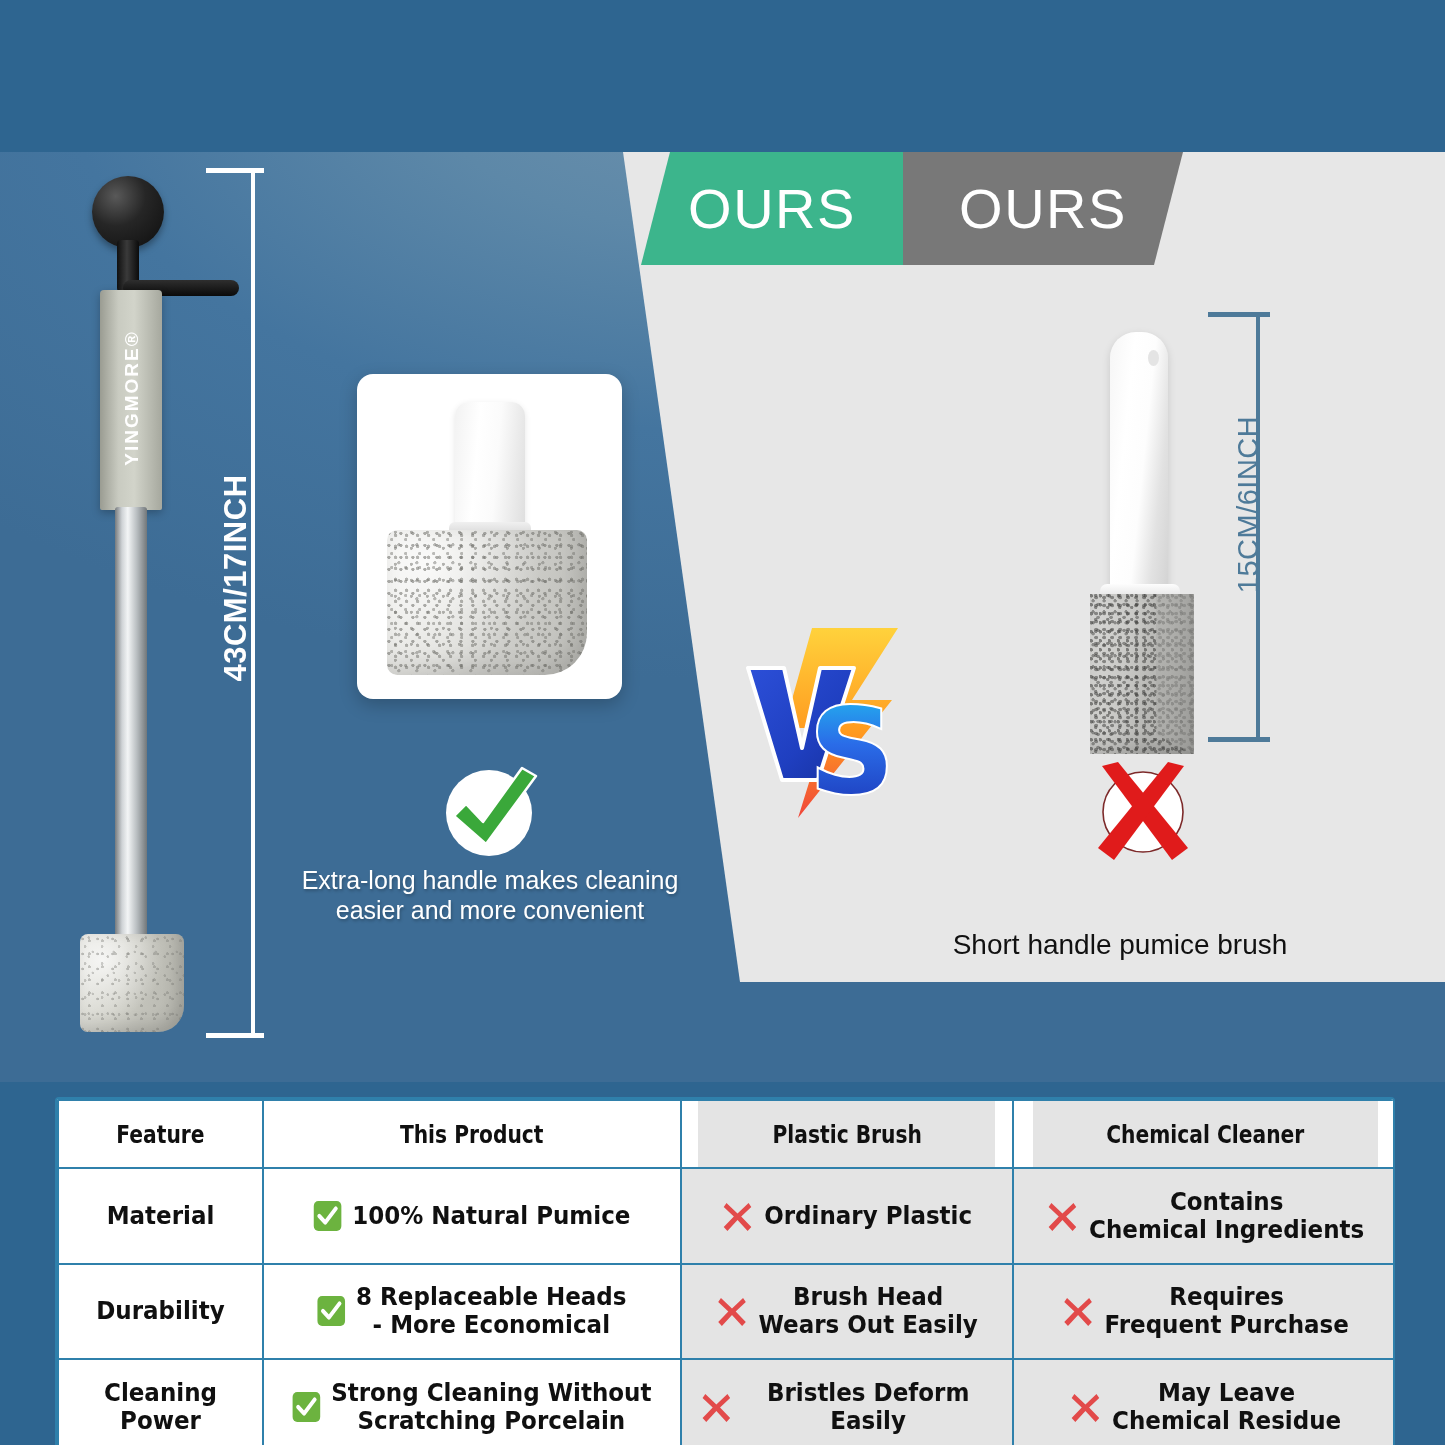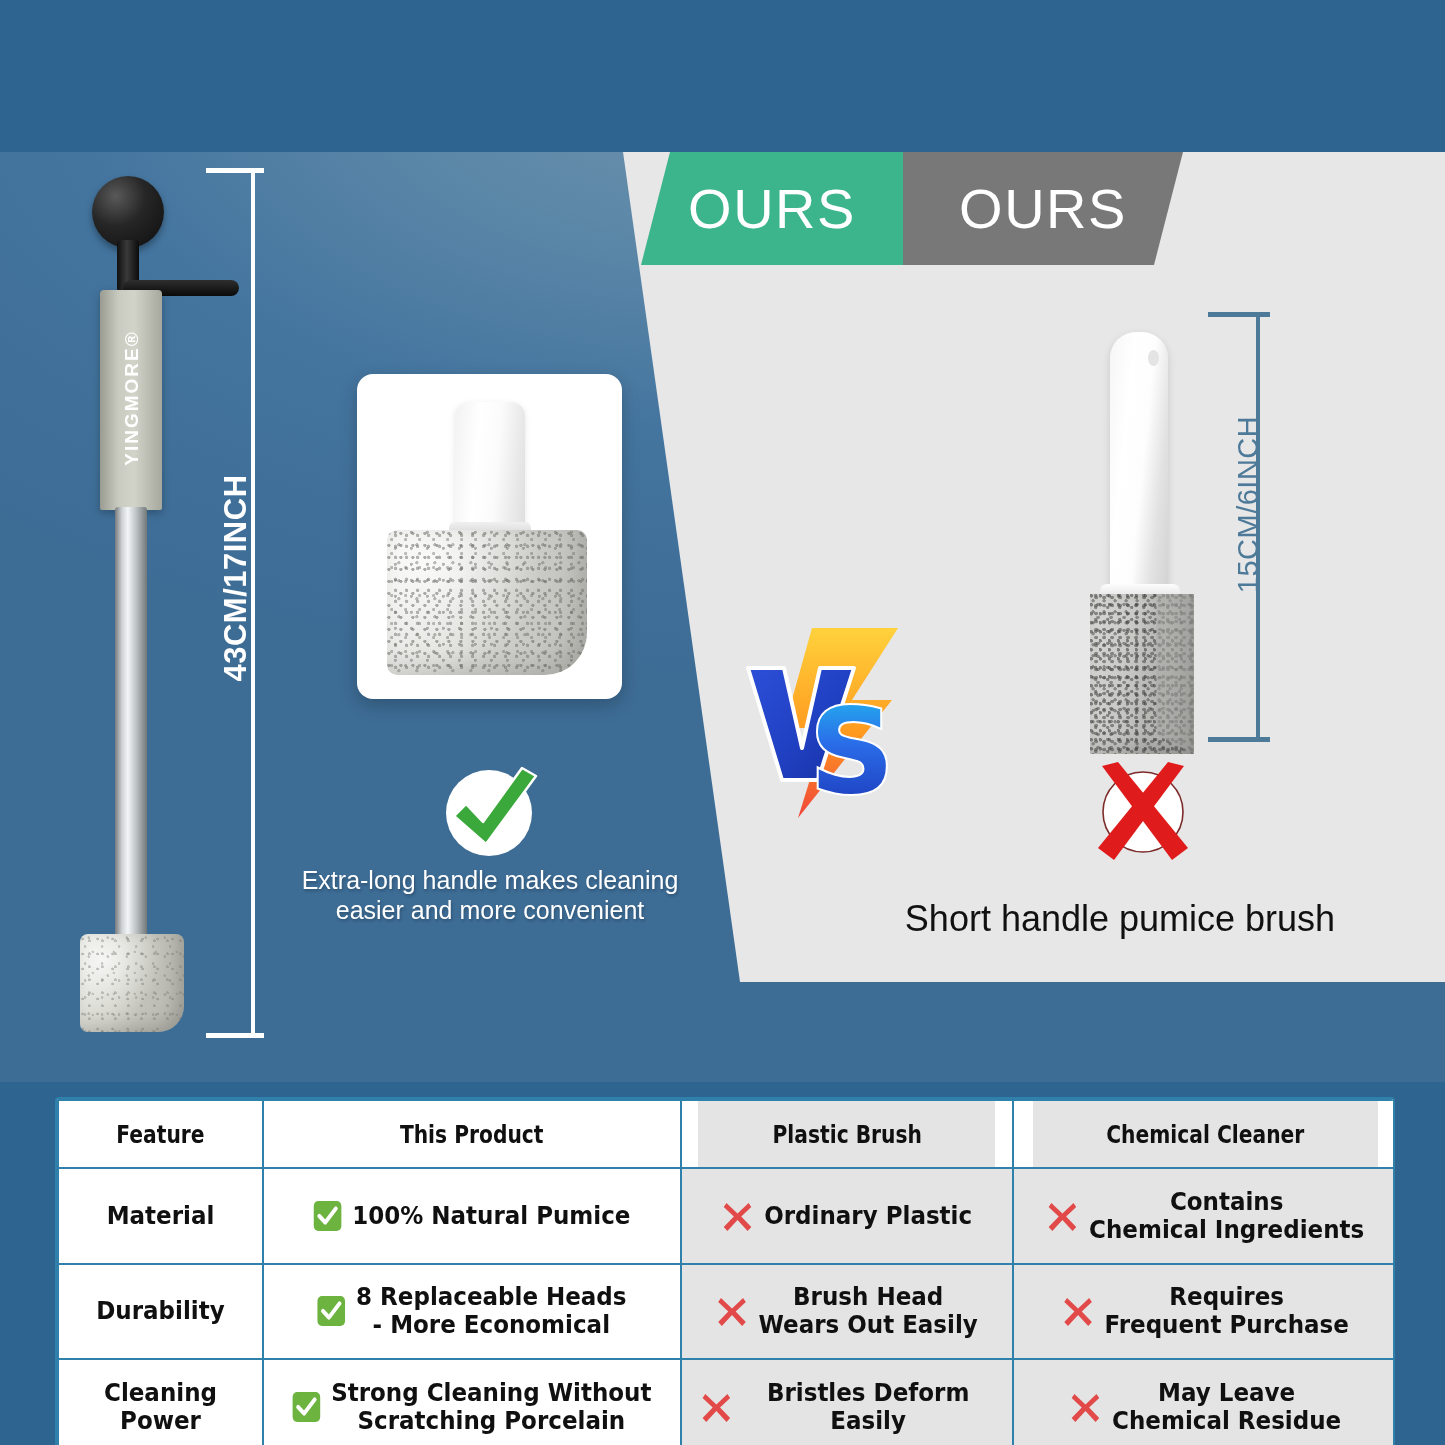--- a/index.html
+++ b/index.html
@@ -239,23 +239,23 @@
   .dim-right .dim-label {
     position: absolute; left: -70px; top: 176px; width: 220px;
     transform: rotate(-90deg);
     color: #4e7a99; font-size: 29px; font-weight: 400; letter-spacing: 0.5px;
     text-align: center; white-space: nowrap;
   }
 
   
   .x-badge { position: absolute; left: 1088px; top: 608px; width: 110px; height: 105px; }
   .other-caption {
-    position: absolute; left: 830px; top: 745px; width: 580px;
+    position: absolute; left: 830px; top: 776px; width: 580px;
     text-align: center; color: #111111;
-    font-size: 36px; line-height: 1.2; font-weight: 400;
+    font-size: 28px; line-height: 1.2; font-weight: 400;
   }
 
   
   .table-wrap {
     position: absolute; left: 55px; top: 1097px; width: 1340px; height: 361px;
     border: 2px solid #2f80ab; border-radius: 4px; overflow: hidden;
     background: #ffffff;
   }
   table { border-collapse: collapse; width: 100%; height: 100%; table-layout: fixed; }
   th, td {

